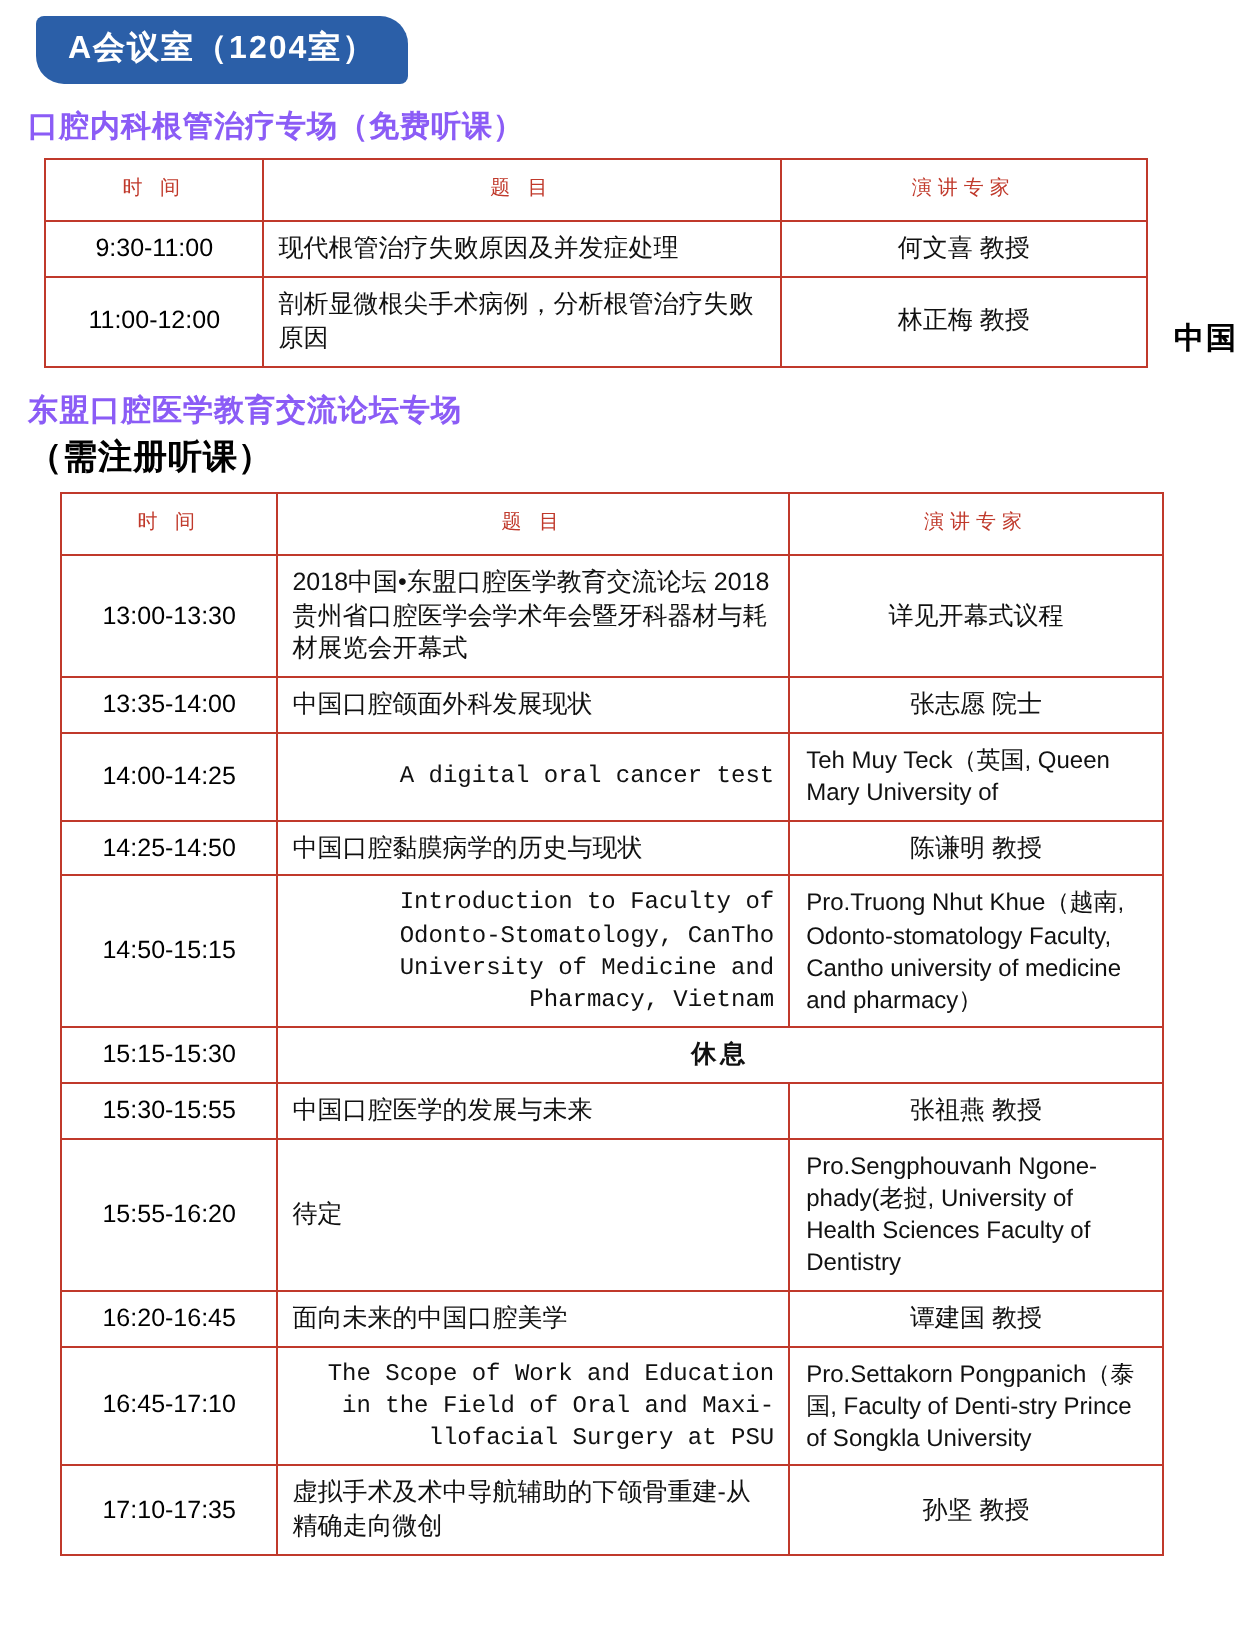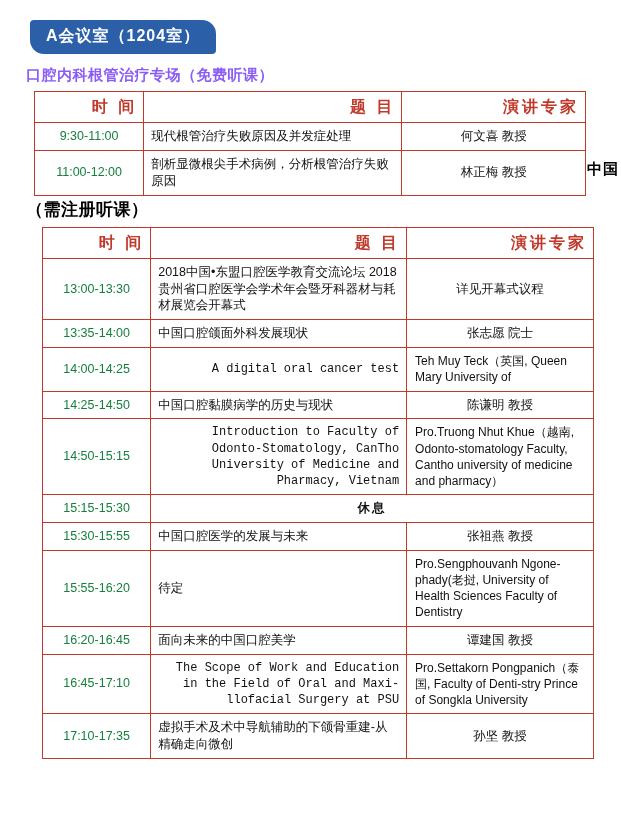--- a/index.html
+++ b/index.html
@@ -12,21 +12,21 @@
     height: 814px;
     font-family: "Liberation Sans", sans-serif;
     color: #1a1a1a;
     overflow: hidden;
     position: relative;
   }
   .page {
     position: relative;
     width: 621px;
     height: 814px;
-    padding: 12px;
+    padding: 0;
     box-sizing: border-box;
   }
 
   
   .room-banner-wrap {
     padding: 8px 0 2px 18px;
   }
   .room-banner {
     display: inline-block;
     background: #2b5fa8;
@@ -70,33 +70,33 @@
 
   table.sched th, table.sched td {
     border: 1px solid #c0392b;
     padding: 5px 7px;
     vertical-align: middle;
     font-size: 12.5px;
     line-height: 1.35;
   }
   table.sched th {
     color: #c0392b;
-    font-weight: bold;
-    text-align: right;
-    font-size: 16px;
+    font-weight: normal;
+    text-align: center;
+    font-size: 10px;
     letter-spacing: 3px;
     padding: 4px 6px;
     height: 22px;
   }
   td.time {
     text-align: center;
     white-space: nowrap;
     font-family: "Liberation Sans", sans-serif;
     font-size: 12.5px;
-    color: #15803d;
+    color: #000000;
     width: 96px;
   }
   td.topic {
     text-align: left;
     color: #111;
     padding-left: 8px;
   }
   td.topic.mono {
     font-family: "Liberation Mono", monospace;
     font-size: 12px;
@@ -169,20 +169,21 @@
           <td class="speaker">何文喜 教授</td>
         </tr>
         <tr>
           <td class="time">11:00-12:00</td>
           <td class="topic">剖析显微根尖手术病例，分析根管治疗失败原因</td>
           <td class="speaker">林正梅 教授</td>
         </tr>
       </tbody>
   </table>
 
+  <div class="section-title second">东盟口腔医学教育交流论坛专场</div>
   <div class="section-sub">（需注册听课）</div>
 
   <table class="sched t2">
     <colgroup>
       <col class="col-time">
         <col class="col-topic">
         <col class="col-spk">
     </colgroup>
     <thead>
       <tr>

